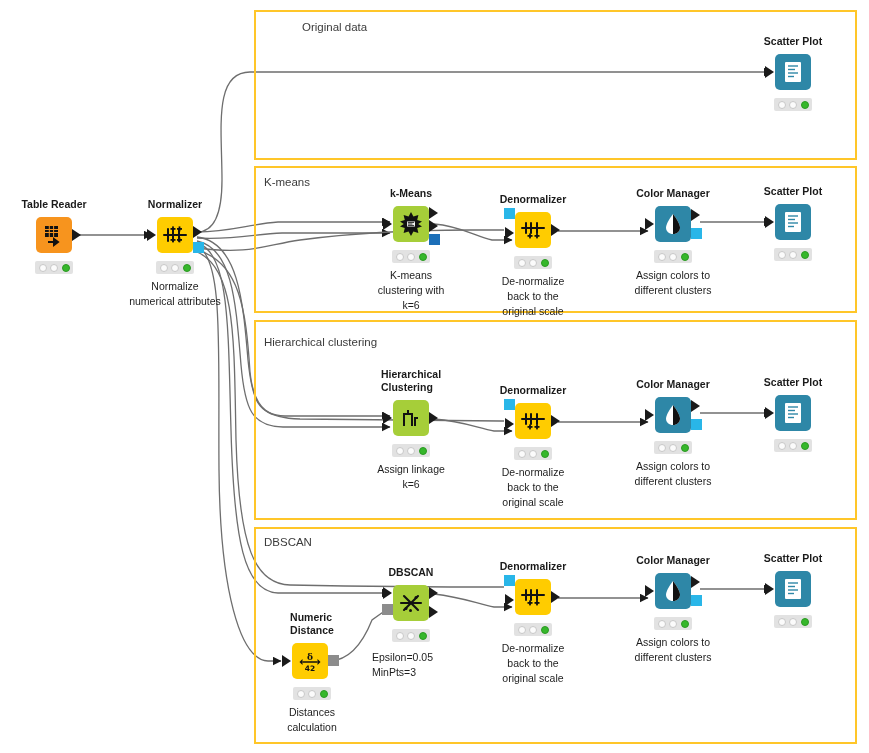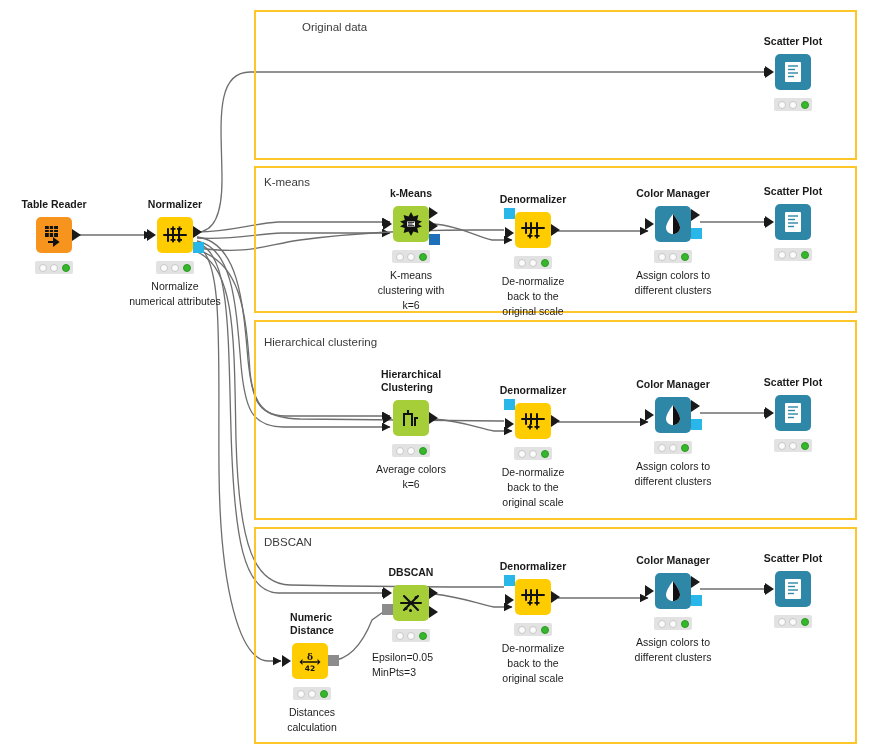--- a/index.html
+++ b/index.html
@@ -406,21 +406,21 @@
       </svg>
     </div>
     <div class="port port-tri" style="left:-10px; top:12px;"></div>
     <div class="port port-tri" style="left:36px; top:12px;"></div>
     <div class="node-status">
       <span class="lamp"></span>
       <span class="lamp"></span>
       <span class="lamp on"></span>
     </div>
     <div class="node-desc">
-      <div>Average colors</div>
+      <div>Assign linkage</div>
       <div>k=6</div>
     </div>
   </div>
 
   <div class="node" style="left:515px; top:403px; width:36px; height:36px;">
     <div class="node-title">Denormalizer</div>
     <div class="node-box c-yellow">
       <svg class="icon-svg" width="26" height="26" viewBox="0 0 26 26">
         <g stroke="#111" stroke-width="2" stroke-linecap="round">
           <line x1="2" y1="11" x2="24" y2="11"></line>

